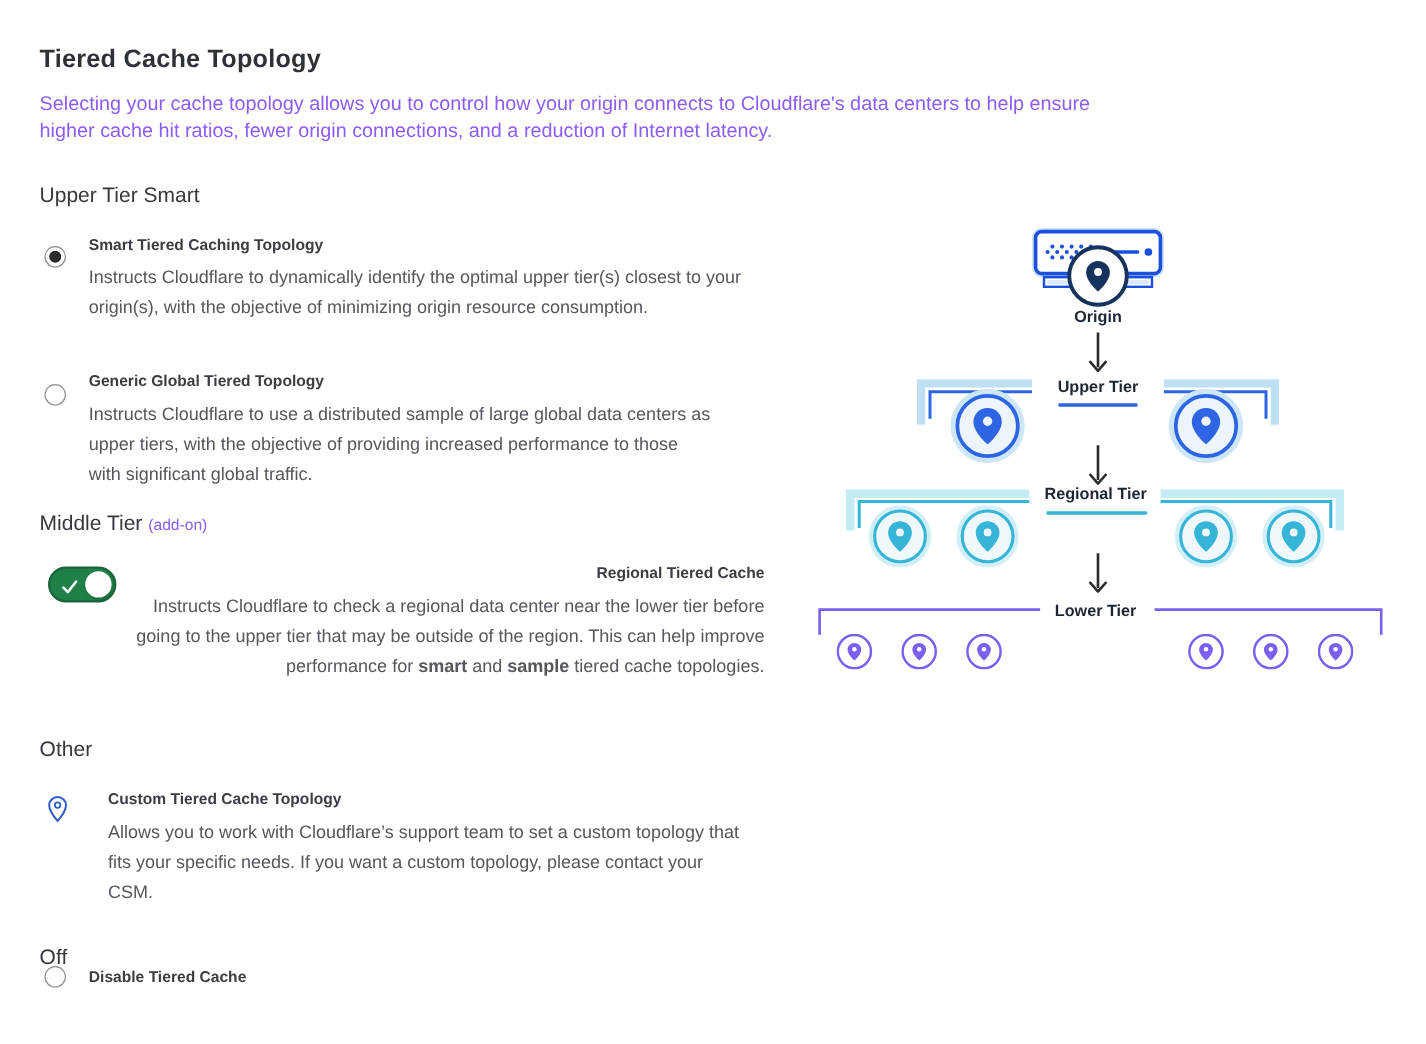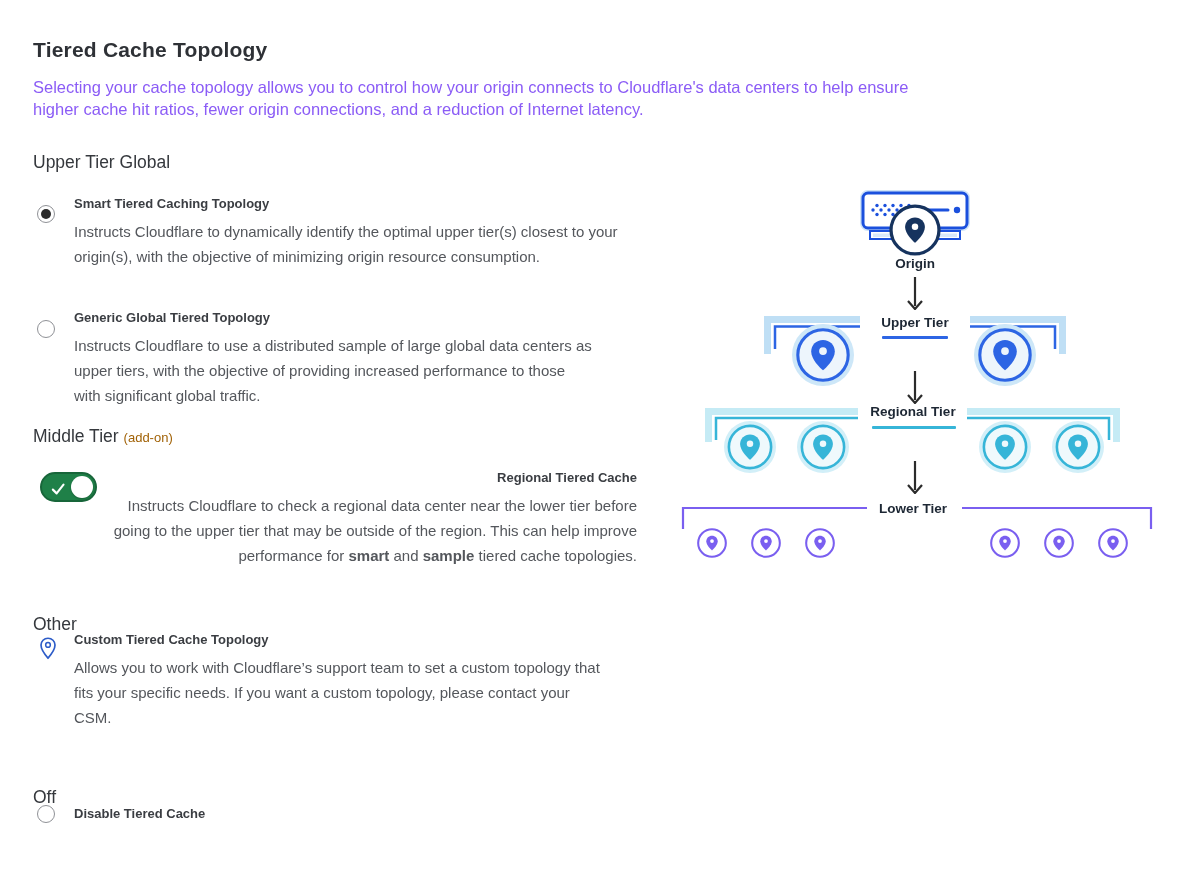--- a/index.html
+++ b/index.html
@@ -5,21 +5,21 @@
   * { margin:0; padding:0; box-sizing:border-box; }
   html,body { width:1188px; height:870px; background:#ffffff; overflow:hidden;
               font-family:"Liberation Sans", sans-serif; }
   .abs { position:absolute; }
 
   
   .page-title { left:33px; top:38px; font-size:21px; font-weight:600; color:#2e3136; letter-spacing:.2px; }
   .page-desc  { left:33px; top:76px; width:905px; font-size:16.5px; line-height:22px; color:#8b5cf6; }
 
   .section-heading { font-size:17.5px; font-weight:400; color:#35383d; }
-  .badge-addon { font-size:13px; color:#a16207; font-weight:400; margin-left:5px; }
+  .badge-addon { font-size:13px; color:#8b5cf6; font-weight:400; margin-left:5px; }
 
   .option { display:flex; align-items:flex-start; }
   .ctrl-cell { flex:0 0 41px; }
   .ctrl-cell.wide { flex:0 0 70px; }
   .opt-title { font-size:13px; font-weight:700; color:#3a3d42; line-height:20px; margin-bottom:5px; }
   .opt-desc  { font-size:15px; color:#54575c; line-height:25px; }
 
   
   .radio { display:inline-block; width:18px; height:18px; border:1.5px solid #8f9196;
            border-radius:50%; position:relative; background:#fff; margin-left:4px; cursor:pointer; }
@@ -41,21 +41,21 @@
   .underline { position:absolute; height:3px; border-radius:1px; }
   .pin-row { position:absolute; display:flex; }
   .pin-row svg { display:block; }
 </style>
 </head>
 <body>
 
 <h1 class="abs page-title">Tiered Cache Topology</h1>
 <p class="abs page-desc">Selecting your cache topology allows you to control how your origin connects to Cloudflare's data centers to help ensure higher cache hit ratios, fewer origin connections, and a reduction of Internet latency.</p>
 
-<h2 class="abs section-heading" style="left:33px; top:152px;">Upper Tier Global</h2>
+<h2 class="abs section-heading" style="left:33px; top:152px;">Upper Tier Smart</h2>
 
 <div class="abs option" style="left:33px; top:194px; width:620px;">
   <div class="ctrl-cell">
     <span class="radio checked" style="margin-top:11px;" role="radio" aria-checked="true"><span class="dot"></span></span>
   </div>
   <div style="width:578px;">
     <div class="opt-title">Smart Tiered Caching Topology</div>
     <p class="opt-desc">Instructs Cloudflare to dynamically identify the optimal upper tier(s) closest to your origin(s), with the objective of minimizing origin resource consumption.</p>
   </div>
 </div>
@@ -84,21 +84,21 @@
     </div>
   </div>
   <div style="width:534px;">
     <div class="opt-title">Regional Tiered Cache</div>
     <p class="opt-desc"><span>Instructs Cloudflare to check a regional data center near the lower tier before going to the upper tier that may be outside of the region. This can help improve performance for </span><b>smart</b><span> and </span><b>sample</b><span> tiered cache topologies.</span></p>
   </div>
 </div>
 
 <h2 class="abs section-heading" style="left:33px; top:614px;">Other</h2>
 
-<div class="abs option" style="left:33px; top:630px; width:620px;">
+<div class="abs option" style="left:33px; top:656px; width:620px;gap:16px;">
   <div class="ctrl-cell">
     <svg width="20" height="25" viewBox="0 0 24 29" style="margin:6px 0 0 5px;">
       <path d="M12 2.2 C7.2 2.2 3.6 5.9 3.6 10.3 C3.6 16.4 12 26 12 26 C12 26 20.4 16.4 20.4 10.3 C20.4 5.9 16.8 2.2 12 2.2 Z" fill="none" stroke="#2d5cc8" stroke-width="2"></path>
       <circle cx="12" cy="10.2" r="2.8" fill="none" stroke="#2d5cc8" stroke-width="1.8"></circle>
     </svg>
   </div>
   <div style="width:530px;">
     <div class="opt-title">Custom Tiered Cache Topology</div>
     <p class="opt-desc">Allows you to work with Cloudflare’s support team to set a custom topology that fits your specific needs. If you want a custom topology, please contact your CSM.</p>
   </div>

